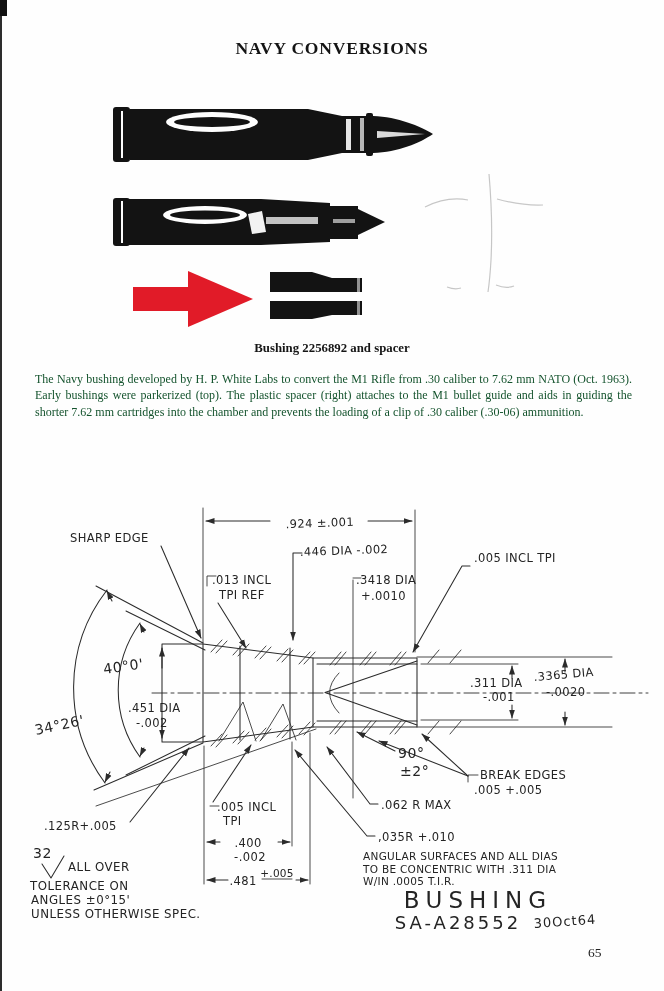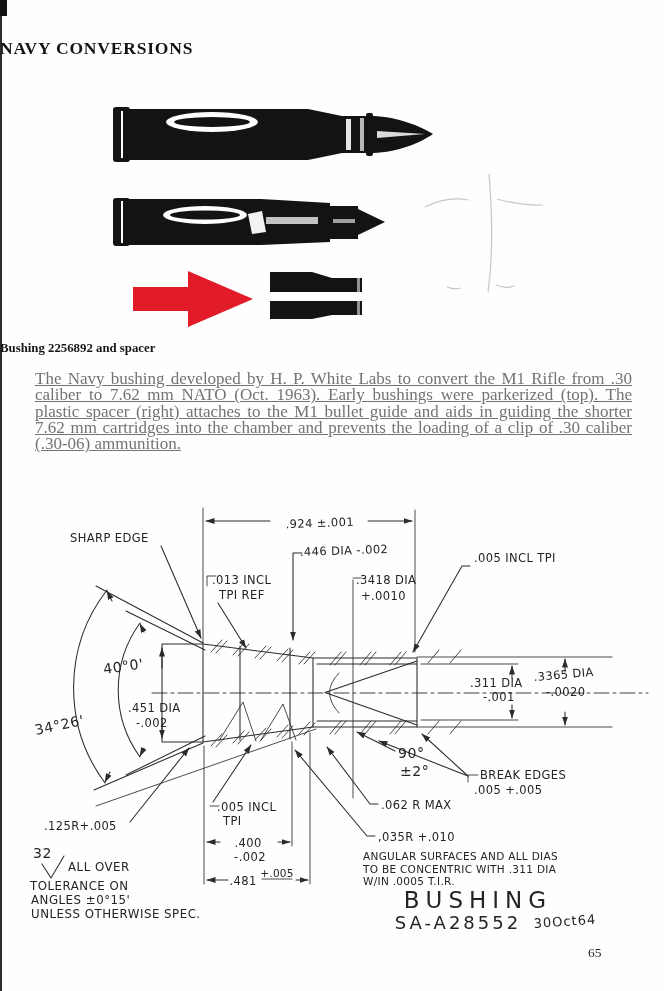--- a/index.html
+++ b/index.html
@@ -1,21 +1,21 @@
 <!DOCTYPE html>
 <html><head>
 <meta charset="utf-8">
 <style>
   html,body{margin:0;padding:0;background:#d8d8d8;}
   .page{position:relative;width:664px;height:991px;background:#fefefe;font-family:"Liberation Serif",serif;overflow:hidden;margin:0 auto;}
   .scan-edge{position:absolute;left:0;top:0;width:2px;height:991px;background:#161616;opacity:.9;}
   .scan-corner{position:absolute;left:0;top:0;width:7px;height:16px;background:#111;}
-  .page-title{position:absolute;top:38px;left:0;width:664px;font-size:17.5px;font-weight:bold;letter-spacing:.8px;margin:0;color:#141414;}
-  .caption{position:absolute;top:341px;left:0;width:664px;font-size:12.8px;font-weight:bold;color:#161616;}
-  .body-text{position:absolute;top:371px;left:35px;width:597px;font-size:17px;line-height:16.3px;text-align:justify;color:#737373;margin:0;text-decoration:underline;}
+  .page-title{position:absolute;top:38px;left:0;width:664px;text-align:center;font-size:17.5px;font-weight:bold;letter-spacing:.8px;margin:0;color:#141414;}
+  .caption{position:absolute;top:341px;left:0;width:664px;text-align:center;font-size:12.8px;font-weight:bold;color:#161616;}
+  .body-text{position:absolute;top:371px;left:35px;width:597px;font-size:12px;line-height:16.3px;text-align:justify;color:#14532d;margin:0;}
   .page-number{position:absolute;top:945px;left:588px;font-size:13.5px;color:#222;}
   svg{position:absolute;left:0;}
   svg text{font-family:"DejaVu Sans",sans-serif;fill:#242424;}
   .t{font-size:11.5px;letter-spacing:.4px;}
   .t-sm{font-size:10.5px;letter-spacing:.3px;}
   .t-ang{font-size:14px;letter-spacing:.6px;}
   .t-note{font-size:11.8px;letter-spacing:.5px;}
   .t-big{font-size:23px;letter-spacing:6px;}
   .t-part{font-size:18px;letter-spacing:3px;}
   .t-date{font-size:13px;letter-spacing:1px;}

